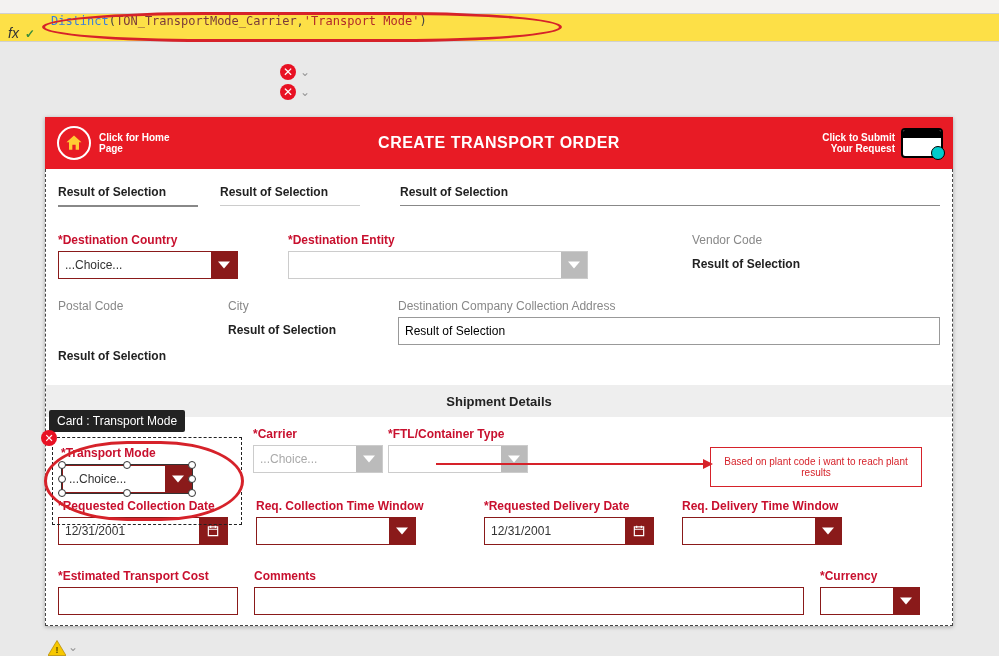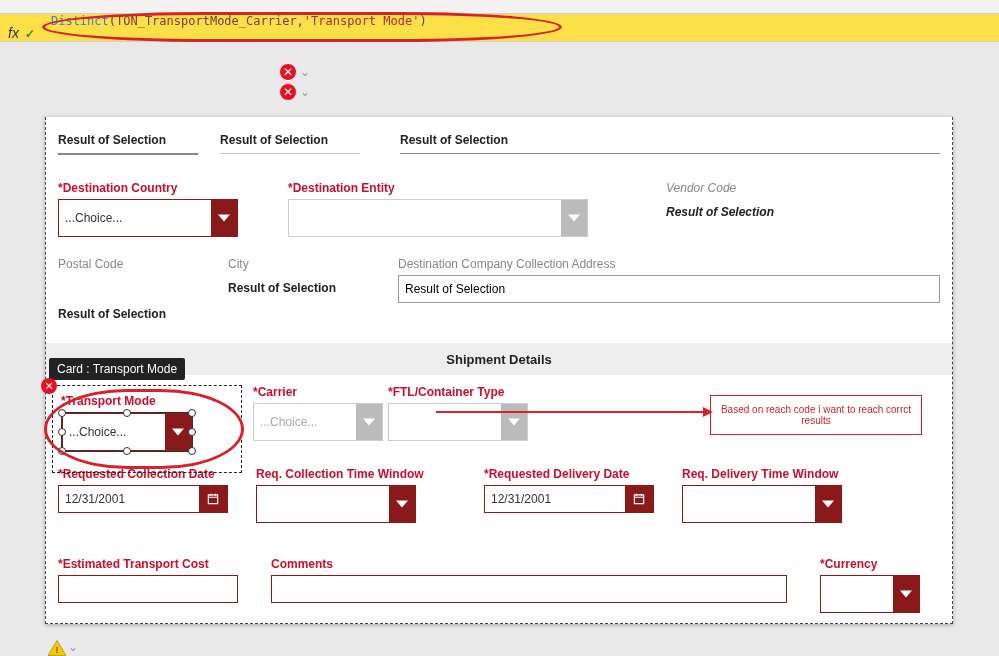--- a/index.html
+++ b/index.html
@@ -48,21 +48,21 @@
   .row1 { margin-top: 4px; }
   .ros { font-size: 12px; font-weight: bold; color: #222; padding: 6px 0; }
   .ros-cell { width: 140px; border-bottom: 2px solid #888; margin-right: 22px; }
   .ros-cell2 { width: 140px; margin-right: 40px; border-bottom: 1px solid #ccc;}
   .ros-long { flex: 1; border-bottom: 1px solid #888; }
 
   .field-block { display: flex; flex-direction: column; }
   .lbl-red { color: #c8102e; font-weight: bold; font-size: 12px; margin-bottom: 4px; }
   .lbl-gray { color: #888; font-size: 12px; margin-bottom: 4px; }
 
-  .select-box { display: flex; height: 38px; border: 1px solid #8a1a1a; }
+  .select-box { display: flex; height: 28px; border: 1px solid #8a1a1a; }
   .select-box.gray { border: 1px solid #ccc; }
   .select-val { flex:1; padding: 0 6px; font-size: 12px; display:flex; align-items:center; color:#333; background:#fff;}
   .select-val.placeholder { color:#aaa; }
   .select-btn { width: 26px; background: #8a1a1a; display:flex; align-items:center; justify-content:center; cursor:pointer;}
   .select-btn.gray { background:#bbb; }
   .select-btn svg { fill:#fff; width:12px; height:12px; }
 
   .text-input { height: 28px; border:1px solid #999; padding:0 6px; font-size:12px; display:flex; align-items:center; background:#fff;}
 
   .section-bar { background:#eee; height:32px; margin-top:16px; display:flex; align-items:center; justify-content:center; font-weight:bold; font-size:13px; color:#222; }
@@ -122,20 +122,41 @@
       <div class="err-circ">✕</div>
       <span class="err-chevron">⌄</span>
     </div>
     <div class="error-chip">
       <div class="err-circ">✕</div>
       <span class="err-chevron">⌄</span>
     </div>
   </div>
 
   <div class="app">
+    <div class="app-header">
+      <div class="home-btn">
+        <div class="home-icon-circ">
+          <svg viewBox="0 0 24 24" class="home-glyph">
+              <path fill="#ffcc33" d="M12 3l9 8h-3v9h-4v-6h-4v6H6v-9H3z"></path>
+            </svg>
+        </div>
+        <div class="home-text">
+          <div>Click for Home</div>
+          <div>Page</div>
+        </div>
+      </div>
+      <div class="header-title">CREATE TRANSPORT ORDER</div>
+      <div class="submit-btn">
+        <div class="submit-text">
+          <div>Click to Submit</div>
+          <div>Your Request</div>
+        </div>
+        <div class="submit-icon"></div>
+      </div>
+    </div>
 
     <div class="app-body">
 
       <div class="row row1">
         <div class="ros ros-cell">Result of Selection</div>
         <div class="ros ros-cell2">Result of Selection</div>
         <div class="ros ros-long">Result of Selection</div>
       </div>
 
       <div class="row" style="margin-top:26px; gap:50px;">
@@ -154,21 +175,21 @@
           <div class="lbl-red">*Destination Entity</div>
           <div class="select-box gray">
             <div class="select-val placeholder"></div>
             <div class="select-btn gray">
                 <svg viewBox="0 0 10 10">
                   <path d="M0 2h10L5 8z"></path>
                 </svg>
               </div>
           </div>
         </div>
-        <div class="field-block" style="width:180px; margin-left:28px;font-style:italic;">
+        <div class="field-block" style="width:180px; margin-left:54px;">
           <div class="lbl-gray">Vendor Code</div>
           <div class="ros" style="padding-top:6px;">Result of Selection</div>
         </div>
       </div>
 
       <div class="row" style="margin-top:20px; gap:30px;">
         <div class="field-block" style="width:140px;gap:12px;">
           <div class="lbl-gray">Postal Code</div>
           <div class="ros" style="margin-top:14px;">Result of Selection</div>
         </div>
@@ -252,21 +273,21 @@
             <div class="select-val"></div>
             <div class="select-btn">
                 <svg viewBox="0 0 10 10">
                   <path d="M0 2h10L5 8z"></path>
                 </svg>
               </div>
           </div>
         </div>
       </div>
 
-      <div class="row" style="margin-top:34px; gap:33px;">
+      <div class="row" style="margin-top:24px; gap:16px;">
         <div class="field-block" style="width:180px;">
           <div class="lbl-red">*Estimated Transport Cost</div>
           <div class="text-input" style="border:1px solid #8a1a1a;">
               <span></span>
             </div>
         </div>
         <div class="field-block" style="flex:1;">
           <div class="lbl-red">Comments</div>
           <div class="text-input" style="border:1px solid #8a1a1a;">
               <span></span>
@@ -306,21 +327,21 @@
             <div class="sel-handle h-mr"></div>
             <div class="sel-handle h-bl"></div>
             <div class="sel-handle h-bm"></div>
             <div class="sel-handle h-br"></div>
           </div>
         </div>
       </div>
 
       <div class="oval-red transport-oval"></div>
       <div class="annot-arrow"></div>
-      <div class="annot-box">Based on reach code i want to reach corrct results</div>
+      <div class="annot-box">Based on plant code i want to reach plant results</div>
 
     </div>
   </div>
 
   <div class="warn-tri">
     <svg viewBox="0 0 24 20">
         <path d="M12 0 L24 20 H0 Z" fill="#f7c800" stroke="#b58900"></path>
         <text x="12" y="16" text-anchor="middle" font-size="12" fill="#000">!</text>
       </svg>
   </div>

